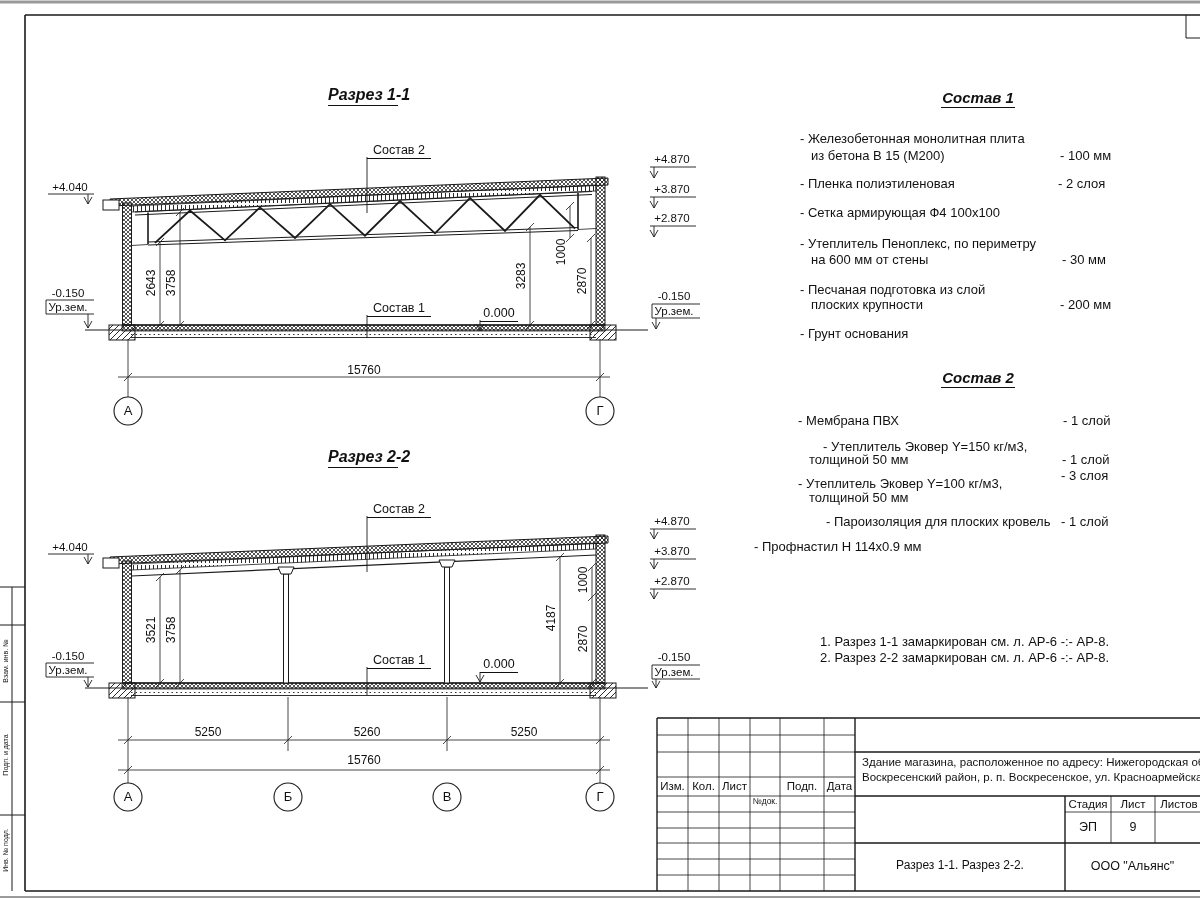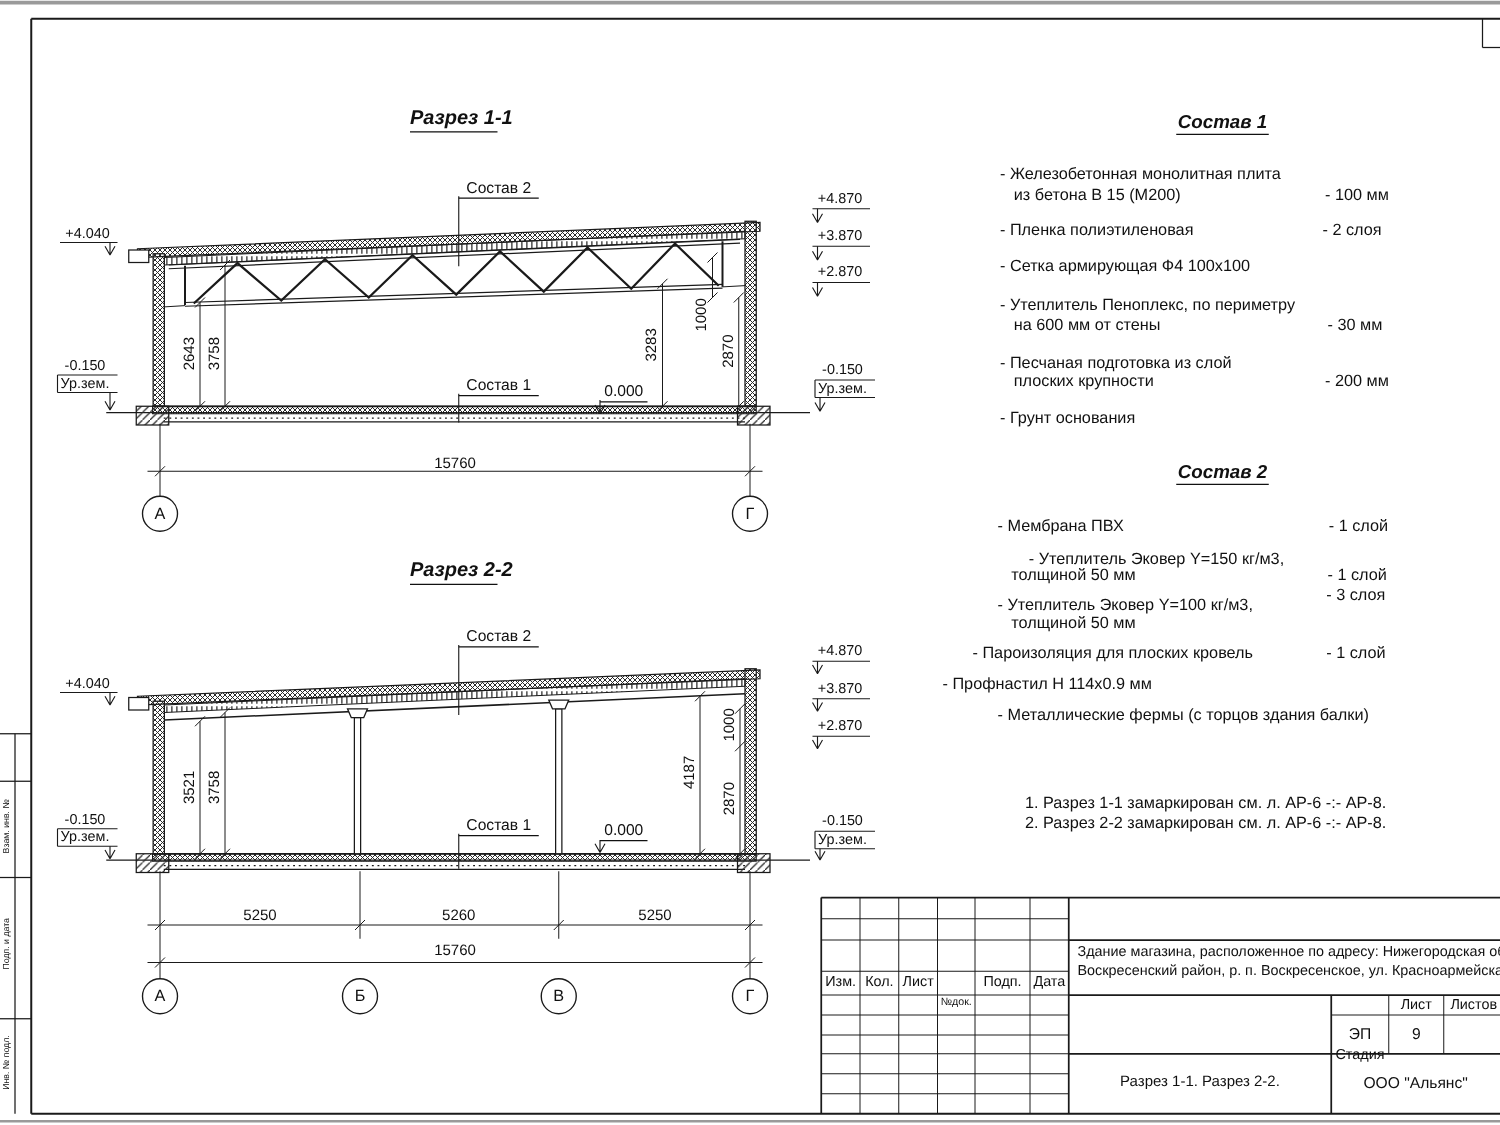--- a/index.html
+++ b/index.html
@@ -303,37 +303,36 @@
 
 <span class="t it ctitle u ctr" style="left:941px;top:369px;width:74px;">Состав 2</span>
 <span class="t" style="left:798px;top:414px;">- Мембрана ПВХ</span>
 <span class="t" style="left:1063px;top:414px;">- 1 слой</span>
 <span class="t" style="left:790px;top:440px;margin-left:33px;">- Утеплитель Эковер Y=150 кг/м3,</span>
 <span class="t" style="left:809px;top:453px;">толщиной 50 мм</span>
 <span class="t" style="left:1062px;top:453px;">- 1 слой</span>
 <span class="t" style="left:798px;top:477px;">- Утеплитель Эковер Y=100 кг/м3,</span>
 <span class="t" style="left:809px;top:491px;">толщиной 50 мм</span>
 <span class="t" style="left:1061px;top:469px;">- 3 слоя</span>
-<span class="t" style="left:778px;top:515px;">- Пароизоляция для плоских кровель</span>
+<span class="t" style="left:826px;top:515px;">- Пароизоляция для плоских кровель</span>
 <span class="t" style="left:1061px;top:515px;">- 1 слой</span>
 <span class="t" style="left:754px;top:540px;">- Профнастил Н 114х0.9 мм</span>
-<span class="t" style="left:798px;top:565px;">- Металлические фермы (с торцов здания балки)</span>
 
 <span class="t" style="left:820px;top:635px;">1. Разрез 1-1 замаркирован см. л. АР-6 -:- АР-8.</span>
 <span class="t" style="left:820px;top:651px;">2. Разрез 2-2 замаркирован см. л. АР-6 -:- АР-8.</span>
 
 <span class="t tb ctr" style="left:657px;top:780px;width:31px;">Изм.</span>
 <span class="t tb ctr" style="left:688px;top:780px;width:31px;">Кол.</span>
 <span class="t tb ctr" style="left:719px;top:780px;width:31px;">Лист</span>
 <span class="t ctr" style="left:750px;top:783px;width:30px;font-size:8.5px;margin-top:14px;">№док.</span>
 <span class="t tb ctr" style="left:780px;top:780px;width:44px;">Подп.</span>
 <span class="t tb ctr" style="left:824px;top:780px;width:31px;">Дата</span>
 <span class="t" style="left:862px;top:756px;font-size:11.5px;">Здание магазина, расположенное по адресу: Нижегородская область</span>
 <span class="t" style="left:862px;top:771px;font-size:11.5px;">Воскресенский район, р. п. Воскресенское, ул. Красноармейская, д. 1</span>
-<span class="t tb ctr" style="left:1065px;top:798px;width:46px;margin-top:40px;">Стадия</span>
+<span class="t tb ctr" style="left:1065px;top:798px;width:46px;">Стадия</span>
 <span class="t tb ctr" style="left:1111px;top:798px;width:44px;">Лист</span>
 <span class="t tb ctr" style="left:1155px;top:798px;width:48px;">Листов</span>
 <span class="t ctr" style="left:1065px;top:820px;width:46px;font-size:12.5px;">ЭП</span>
 <span class="t ctr" style="left:1111px;top:820px;width:44px;font-size:12.5px;">9</span>
 <span class="t ctr" style="left:855px;top:859px;width:210px;font-size:12px;">Разрез 1-1. Разрез 2-2.</span>
 <span class="t ctr" style="left:1065px;top:859px;width:135px;font-size:12.5px;">ООО "Альянс"</span>
 
 <span class="t rot" style="left:-34px;top:657px;">Взам. инв. №</span>
 <span class="t rot" style="left:-34px;top:751px;">Подп. и дата</span>
 <span class="t rot" style="left:-34px;top:846px;">Инв. № подл.</span>

